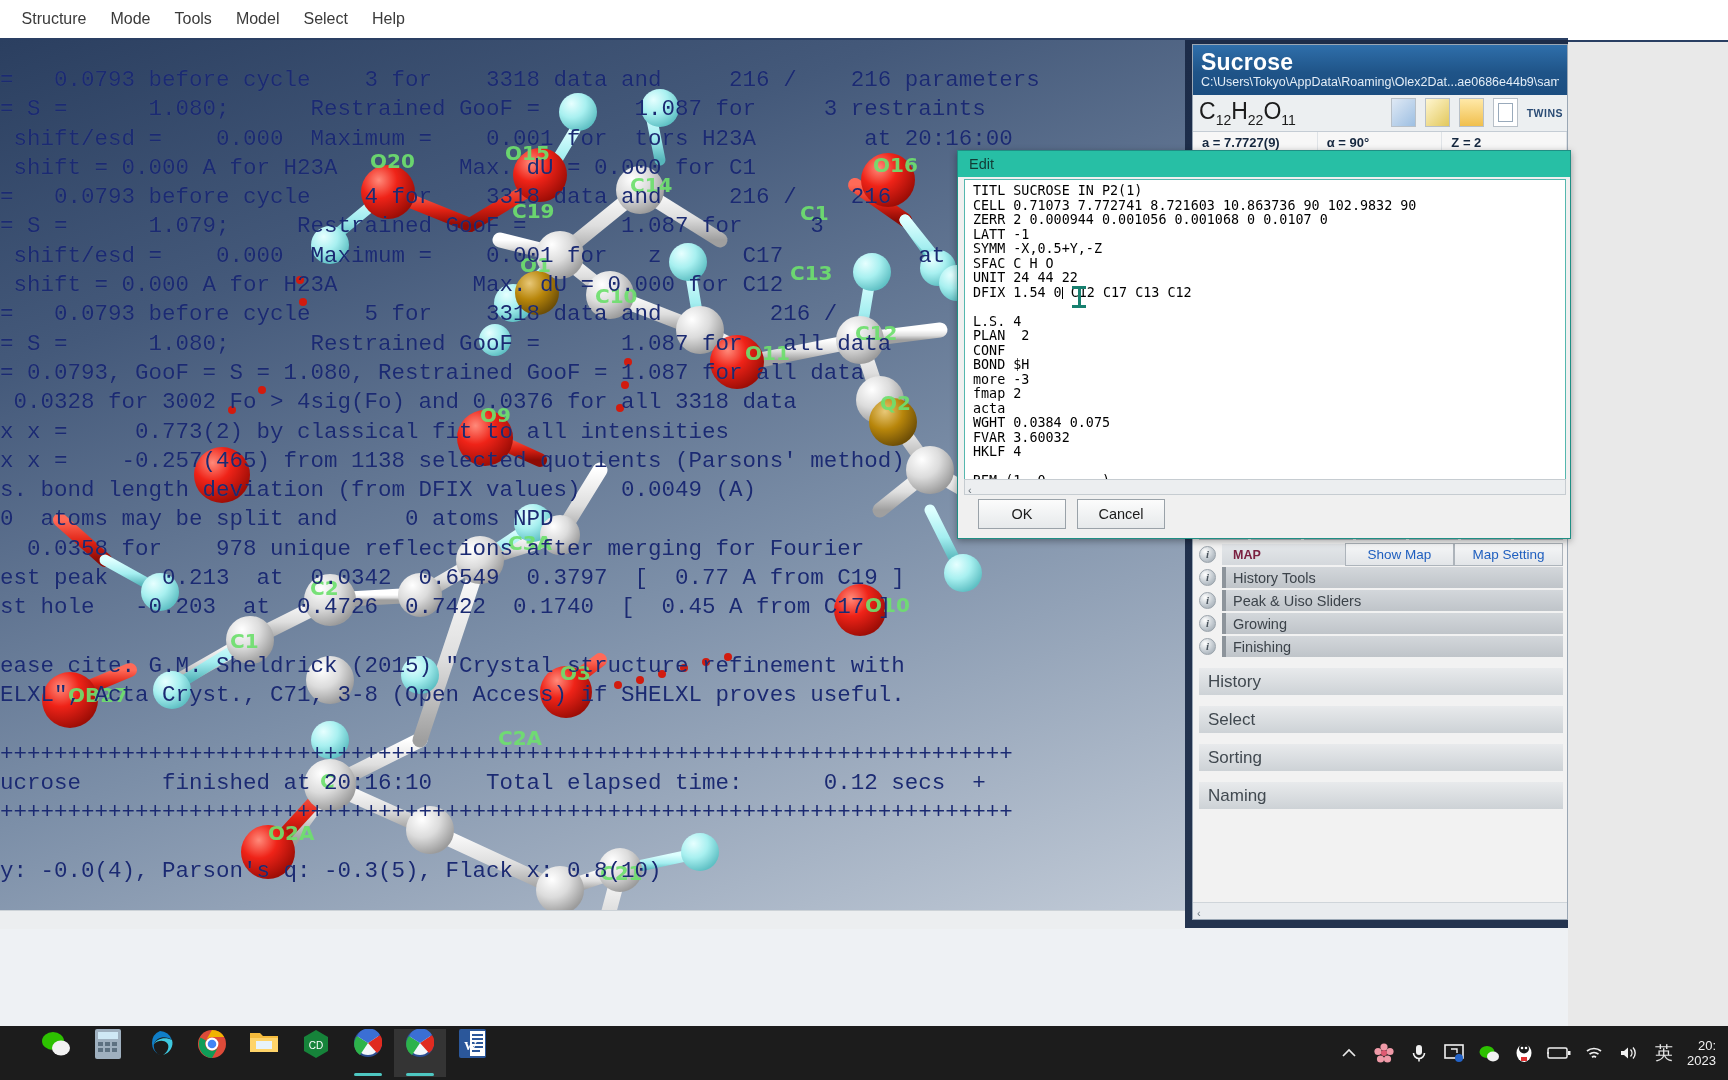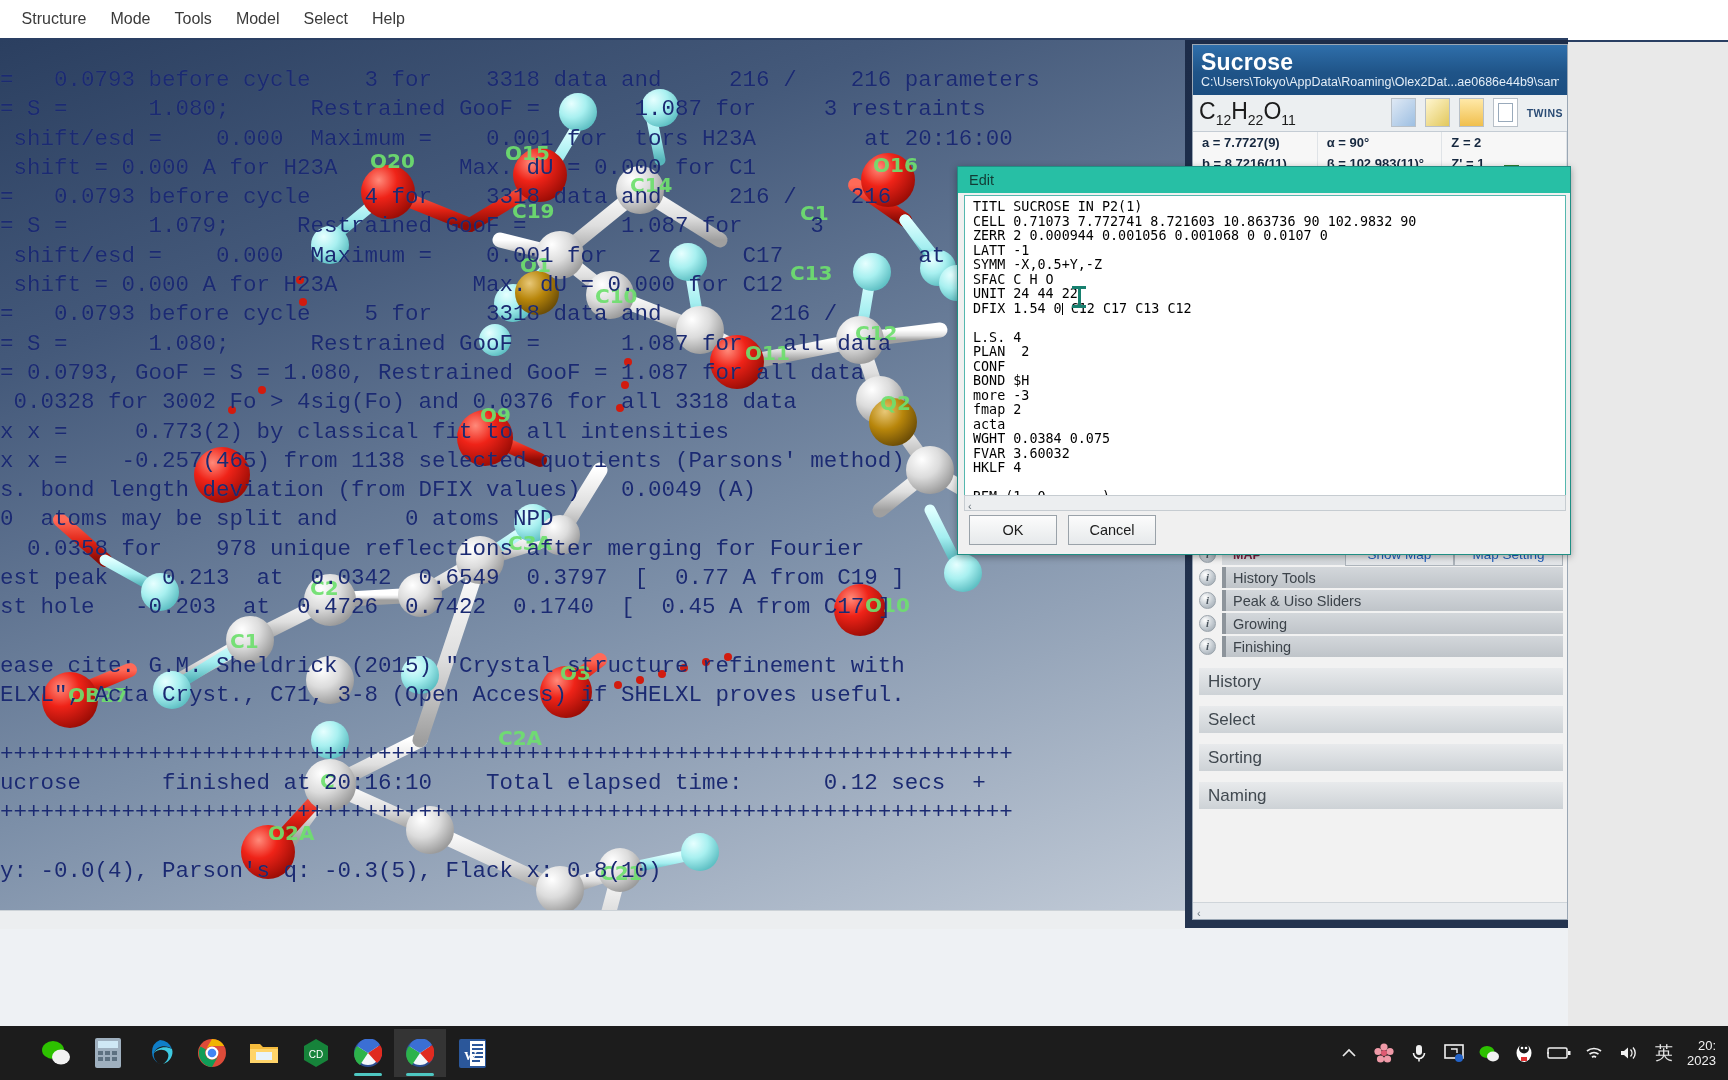--- a/index.html
+++ b/index.html
@@ -105,21 +105,21 @@
   .mapbtn2{width:105px;}
   .bigsec{
     margin:11px 6px 0 6px;height:27px;background:linear-gradient(180deg,#e8eaec,#cdd2d6);
     display:flex;align-items:center;padding-left:9px;font-size:17px;color:#414950;
   }
   .panel-scroll{position:absolute;left:0;bottom:0;width:376px;height:16px;background:#e9ecef;border-top:1px solid #cfd5da;}
   .panel-scroll .arrow{font-size:11px;color:#6b7681;padding-left:4px;line-height:15px;}
 
   
   #editdlg{
-    position:absolute;left:957px;top:166px;width:614px;height:389px;
+    position:absolute;left:957px;top:150px;width:614px;height:389px;
     background:#f0f0f0;border:1px solid #1f8f84;box-sizing:border-box;z-index:60;
     box-shadow:0 2px 7px rgba(0,0,0,.35);
   }
   #editdlg .dlgtitle{
     height:26px;background:#27bfa5;color:#123c36;font-size:14.5px;
     display:flex;align-items:center;padding-left:11px;
   }
   #editdlg .dlgbody{
     position:absolute;left:6px;top:28px;width:602px;height:305px;
     background:#ffffff;border:1px solid #55b7ae;box-sizing:border-box;overflow:hidden;
@@ -136,33 +136,33 @@
     position:absolute;left:1072px;top:286px;width:14px;height:22px;z-index:70;
   }
   #ibeam:before,#ibeam:after{content:"";position:absolute;left:0;width:14px;height:3px;background:#17806f;}
   #ibeam:before{top:0;} #ibeam:after{bottom:0;}
   #ibeam span{position:absolute;left:6px;top:0;width:3px;height:22px;background:#17806f;}
   #editdlg .hscroll{
     position:absolute;left:6px;top:328px;width:602px;height:16px;
     background:#eceef0;border:1px solid #c6ccd1;box-sizing:border-box;
   }
   #editdlg .hscroll .ar{font-size:11px;color:#67717a;padding-left:3px;line-height:13px;}
-  #editdlg .dlgbtns{position:absolute;left:0;top:348px;width:612px;display:flex;gap:11px;padding-left:11px;}
+  #editdlg .dlgbtns{position:absolute;left:0;top:348px;width:612px;display:flex;gap:11px;padding-left:20px;}
   #editdlg .btn{
     width:86px;height:28px;border:1px solid #9aa2a9;background:linear-gradient(180deg,#fcfcfc,#e6e9eb);
     font-size:14.5px;color:#1b1b1b;display:flex;align-items:center;justify-content:center;
   }
 
   
   #taskbar{
     position:absolute;left:0;bottom:0;width:1728px;height:54px;background:#1c1c1c;z-index:90;
     display:flex;align-items:center;
   }
   .tbicons{display:flex;align-items:center;gap:0px;padding-left:30px;}
-  .tbi{width:52px;height:48px;display:flex;align-items:center;justify-content:center;position:relative;}
+  .tbi{width:52px;height:48px;display:flex;justify-content:center;position:relative;}
   .tbi.active{background:#343434;}
   .tbi .run{position:absolute;bottom:1px;left:12px;width:28px;height:3px;background:#4ec7c1;border-radius:2px;}
   .tray{margin-left:auto;display:flex;align-items:center;gap:11px;padding-right:8px;color:#e6e6e6;}
   .tray .ti{width:24px;height:24px;display:flex;align-items:center;justify-content:center;font-size:15px;}
   .clock{color:#f0f0f0;font-size:13px;text-align:right;line-height:15px;padding-right:4px;white-space:nowrap;}
 
   
   #deskright{position:absolute;left:1568px;top:0;width:160px;height:1026px;background:#e9e9e9;z-index:5;}
   #deskright .topbar{position:absolute;left:0;top:0;width:160px;height:40px;background:#fff;border-bottom:2px solid #2a3f63;}
   #viewport-bottom{position:absolute;left:0;top:928px;width:1568px;height:98px;background:#eef1f4;z-index:8;}

